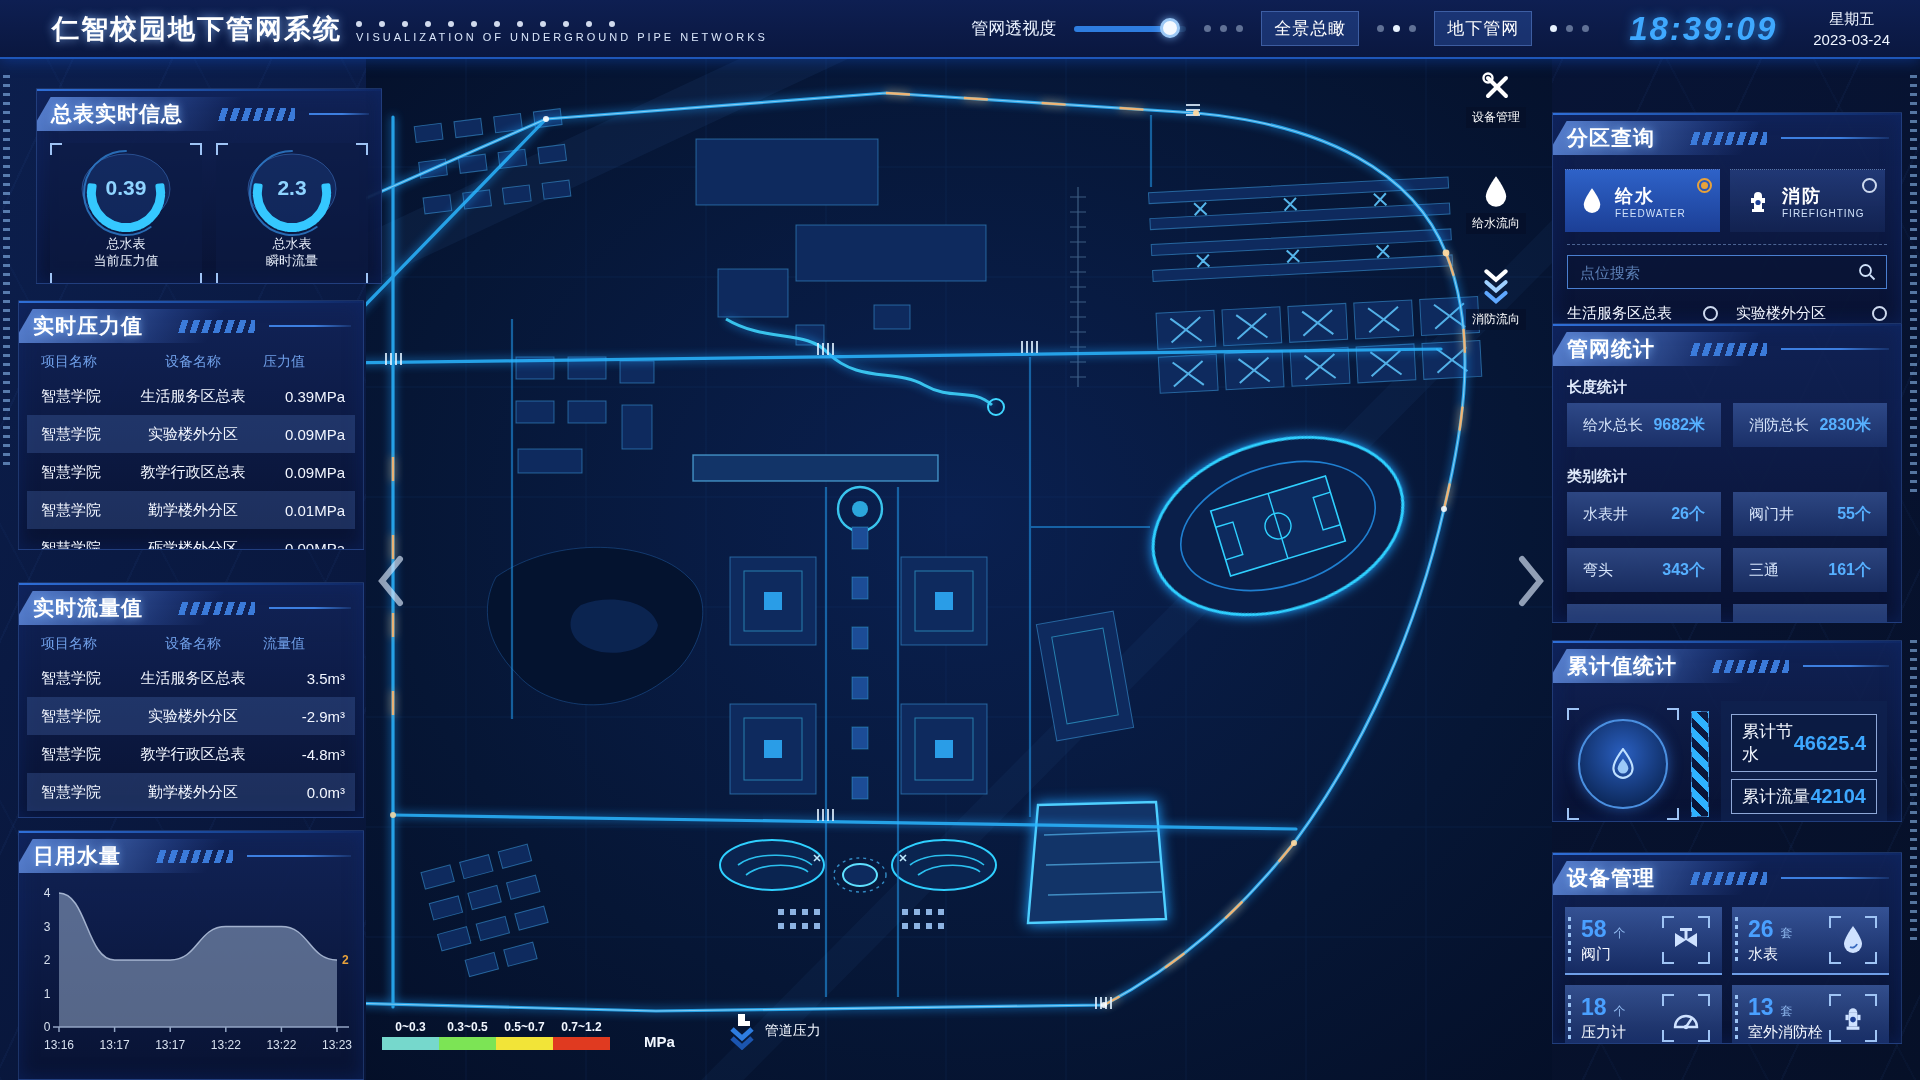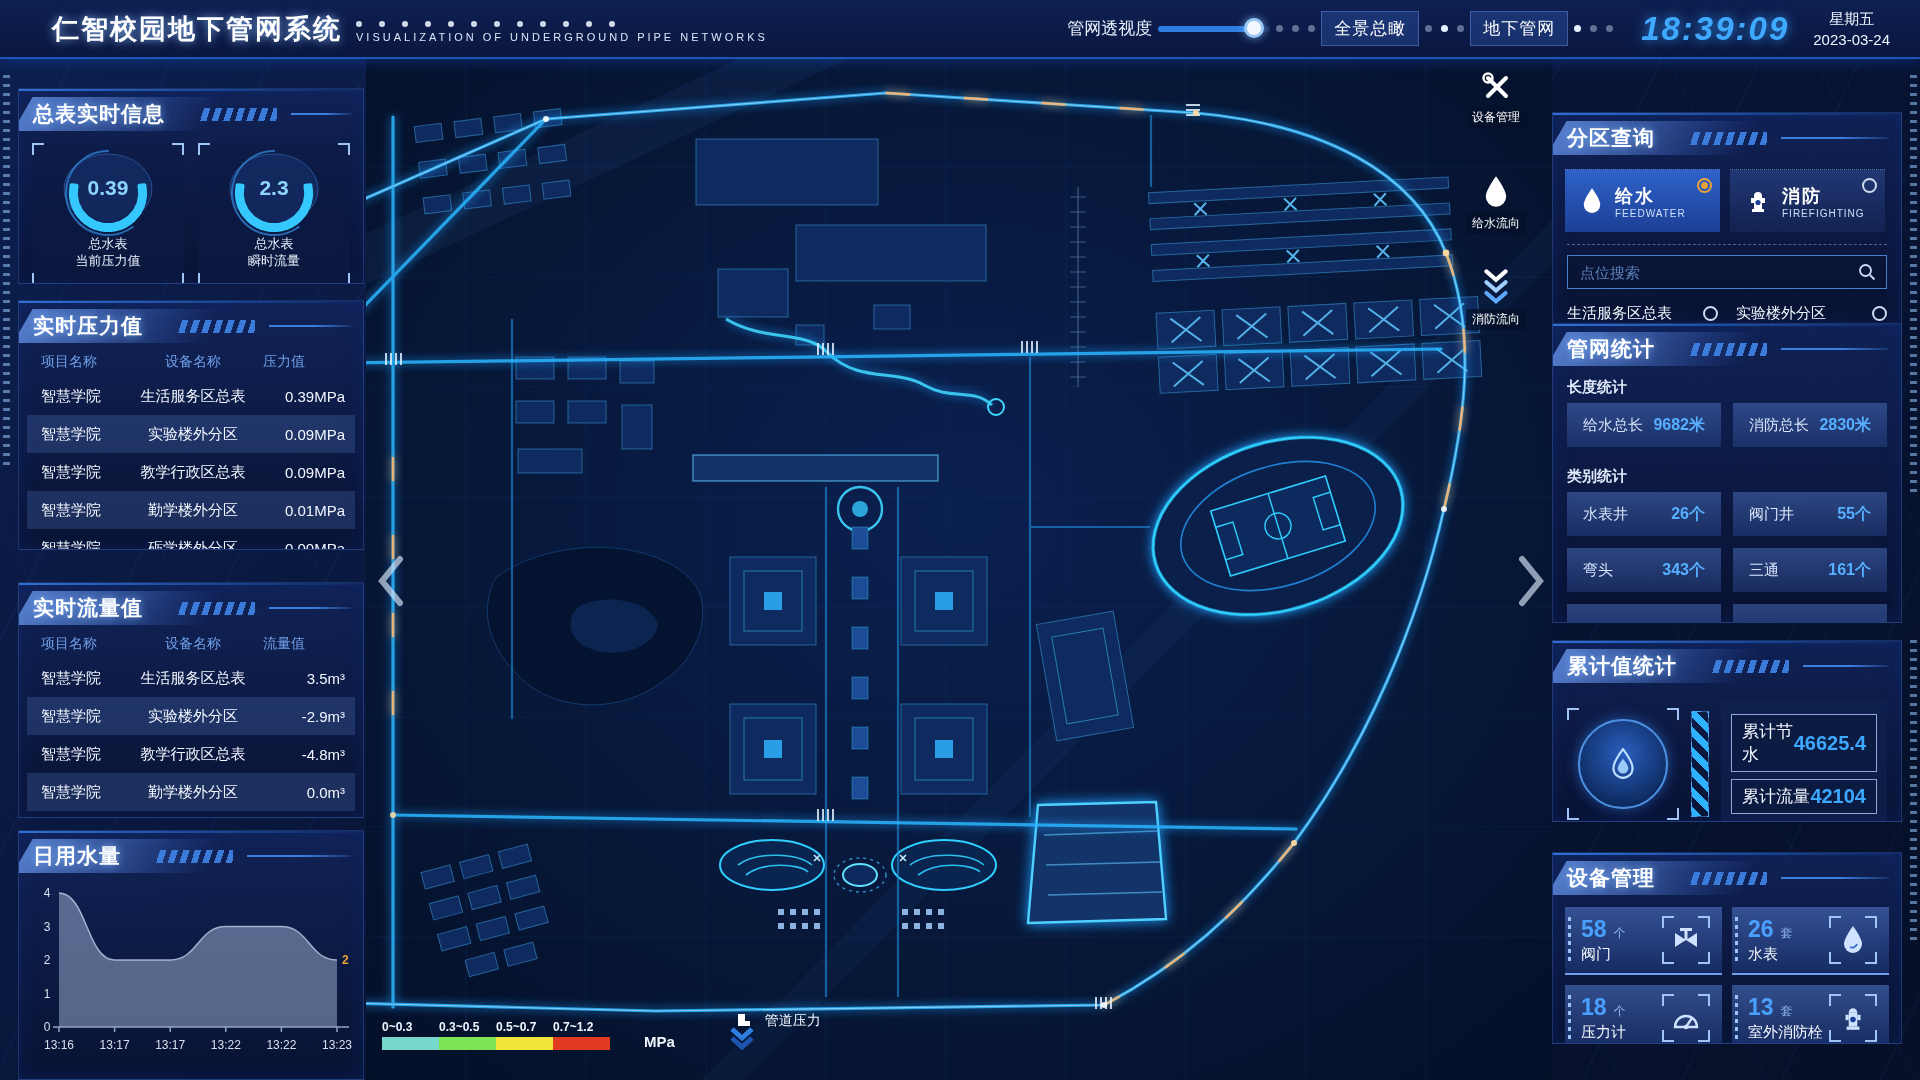--- a/index.html
+++ b/index.html
@@ -13,21 +13,21 @@
   .hdr{position:absolute;left:0;top:0;width:1920px;height:57px;
     background:linear-gradient(180deg,#0e1f52 0%,#0a173f 100%);
     border-bottom:2px solid #1e56b8;box-shadow:0 2px 14px rgba(20,80,200,.45);
     display:flex;align-items:center;z-index:5;}
   .hdr-title-wrap{display:flex;align-items:flex-end;gap:14px;padding-left:52px;}
   .hdr-title{font-size:27px;font-weight:bold;letter-spacing:2px;text-shadow:0 0 10px rgba(140,190,255,.9);}
   .hdr-sub-wrap{display:flex;flex-direction:column;gap:4px;padding-bottom:4px;}
   .hdr-dots{display:flex;gap:17px;}
   .hdr-dots s{width:6px;height:6px;border-radius:50%;background:#e7f0ff;opacity:.9;}
   .hdr-sub{font-size:11px;letter-spacing:3px;color:#dbe7fb;}
-  .hdr-right{margin-left:auto;display:flex;align-items:center;gap:6px;padding-right:30px;justify-content:space-between;}
+  .hdr-right{margin-left:auto;display:flex;align-items:center;gap:18px;padding-right:30px;justify-content:space-between;}
   .sld-label{font-size:17px;color:#eaf2ff;}
   .sld{position:relative;width:112px;height:6px;border-radius:3px;background:#16305f;}
   .sld-fill{position:absolute;left:0;top:0;height:6px;border-radius:3px;background:#2e7de0;}
   .sld-knob{position:absolute;top:-8px;width:20px;height:20px;border-radius:50%;
     background:#f4f9ff;border:3px solid #9cc8f5;box-sizing:border-box;box-shadow:0 0 8px rgba(130,190,255,.8);}
   .dotg{display:flex;gap:9px;align-items:center;}
   .dotg s{width:7px;height:7px;border-radius:50%;background:rgba(200,220,245,.45);}
   .dotg s.on{background:#e8f2ff;}
   .hbtn{font-size:17px;color:#fff;background:rgba(52,96,190,.35);border:1px solid rgba(130,175,255,.35);
     padding:5px 12px;letter-spacing:1px;cursor:pointer;}
@@ -139,25 +139,25 @@
     filter:drop-shadow(0 0 4px #ff9c3a);}
   .bld{fill:#0e2a5e;stroke:rgba(73,183,255,.45);stroke-width:1;}
   .bldB{fill:#123468;stroke:rgba(95,200,255,.65);stroke-width:1.4;}
   .xw{stroke:#dff0ff;stroke-width:2;opacity:.85;}
   .grid{stroke:#1e4d8f;stroke-width:1;opacity:.16;}
   .ftool{position:absolute;width:76px;display:flex;flex-direction:column;align-items:center;gap:4px;cursor:pointer;z-index:6;}
   .ftool .flab{font-size:12px;color:#fff;background:rgba(5,15,40,.72);padding:2px 6px;white-space:nowrap;}
   .map-arrow{position:absolute;top:498px;z-index:6;opacity:.65;cursor:pointer;}
   
   .legend{position:absolute;left:16px;top:955px;display:flex;align-items:flex-end;gap:0;z-index:6;}
-  .lg-band{display:flex;flex-direction:column;align-items:flex-start;width:57px;}
+  .lg-band{display:flex;flex-direction:column;align-items:center;width:57px;}
   .lg-band span{font-size:12px;font-weight:bold;color:#f2f7ff;margin-bottom:3px;}
   .lg-band i{display:block;width:57px;height:13px;}
   .lg-unit{font-size:15px;font-weight:bold;color:#f2f7ff;margin:0 26px 0 34px;}
-  .lg-press{display:flex;gap:8px;margin-left:26px;}
+  .lg-press{display:flex;align-items:center;gap:8px;margin-left:26px;}
   .lg-press span{font-size:14px;color:#f2f7ff;}
   
   .edge{position:absolute;width:7px;background:repeating-linear-gradient(180deg,rgba(150,200,255,.55) 0 3px,transparent 3px 9px);z-index:3;}
 </style>
 </head>
 <body>
 
 <div class="stage">
   <div class="bg-tex"></div>
 
@@ -206,21 +206,21 @@
           <s></s>
         </div>
       <div class="hdr-time">18:39:09</div>
       <div class="hdr-date">
         <span>星期五</span>
         <span>2023-03-24</span>
       </div>
     </div>
   </header>
 
-  <section class="panel" style="left:18px;top:88px;width:346px;height:196px;">
+  <section class="panel" style="left:36px;top:88px;width:346px;height:196px;">
     <div class="ph">
         <span class="ph-title">总表实时信息</span>
         <span class="ph-sl"></span>
         <span class="ph-line"></span>
       </div>
     <div class="gauges">
       <div class="gcard">
         <span class="cor">
             <b></b>
             <b></b>

